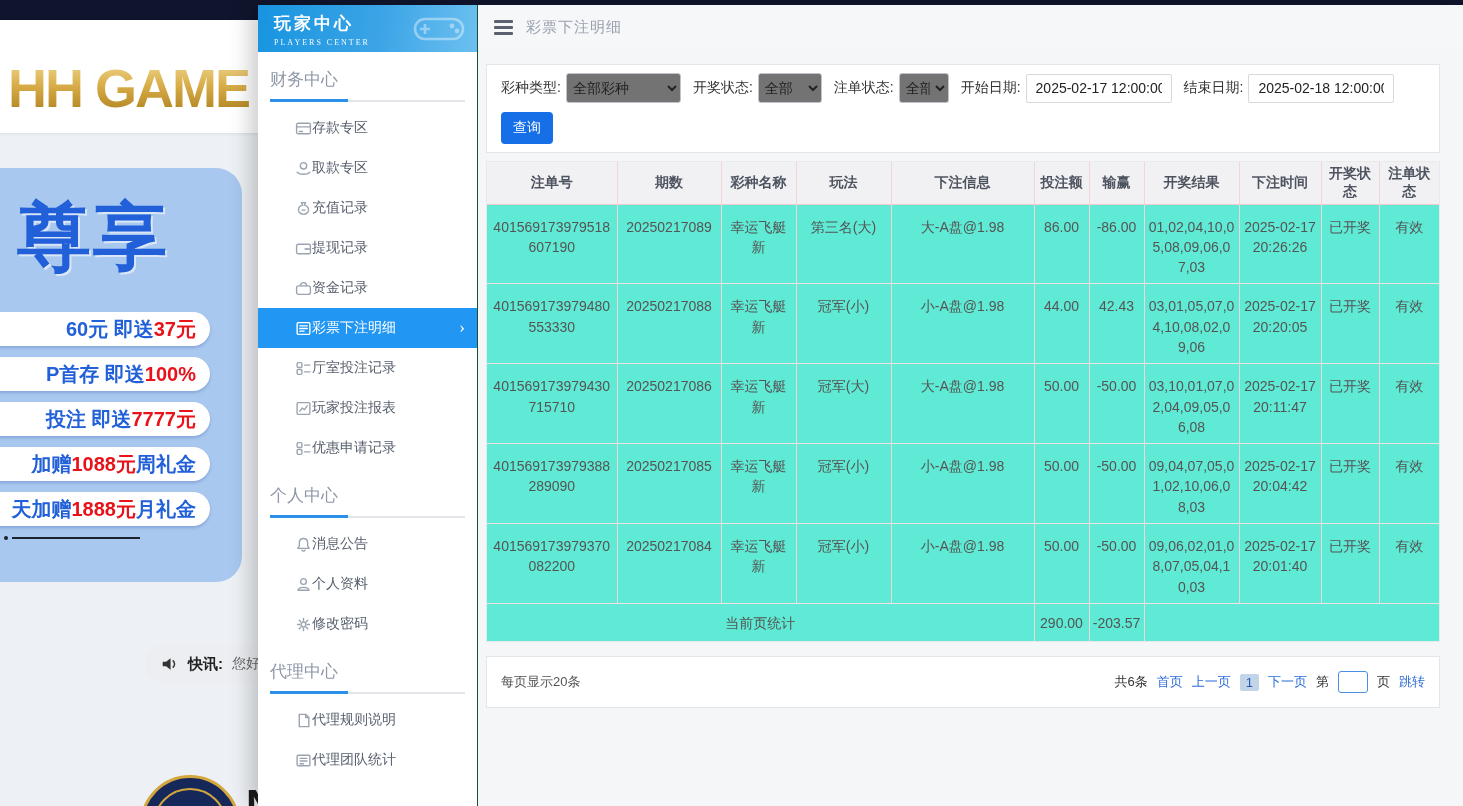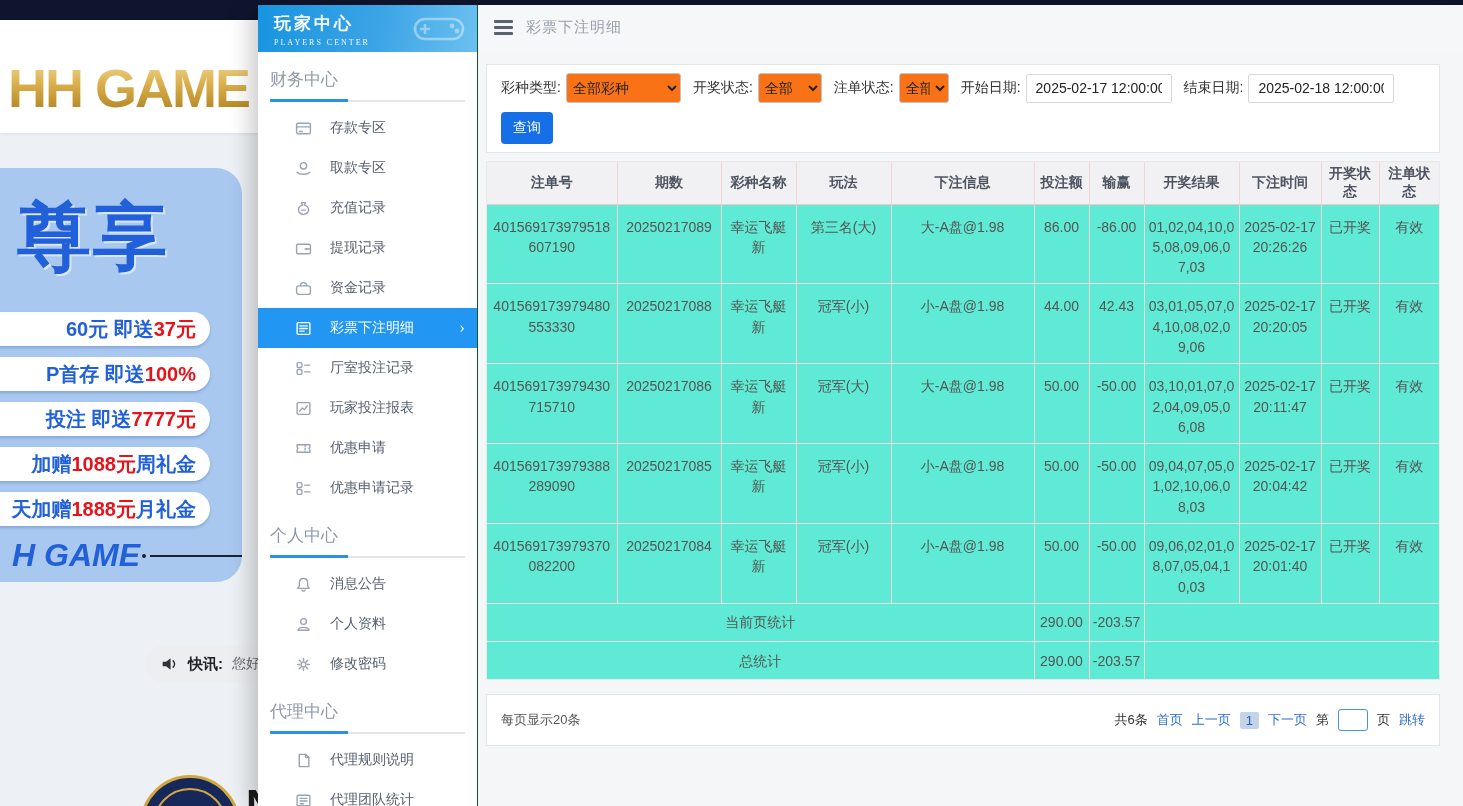--- a/index.html
+++ b/index.html
@@ -76,21 +76,21 @@
     background:linear-gradient(100deg,#1794e0 0%,#3ba4e6 55%,#6cc0f0 100%);
   }
   .sb-title { font-size:17px; font-weight:bold; letter-spacing:3px; }
   .sb-sub { font-size:8px; letter-spacing:2px; margin-top:3px; opacity:.95; }
   .sb-gamepad { position:absolute; right:10px; top:6px; opacity:.4; }
   .sb-section-title { margin:16px 12px 0; color:#8e97a7; font-size:17px; padding-bottom:9px; }
   .sb-underline { margin:0 12px; height:2px; background:#e3e6ea; position:relative; }
   .sb-underline::before { content:""; position:absolute; left:0; top:-1px; height:3px; width:78px; background:#2b90ea; }
   .sb-items { margin-top:6px; }
   .sb-item {
-    height:40px; display:flex; align-items:center; gap:18px;
+    height:40px; display:flex; align-items:center; 
     padding:0 12px 0 37px; color:#57606e; font-size:14px; cursor:pointer; white-space:nowrap;
   }
   .sb-item .mi { width:17px; height:17px; color:#9aa3b0; flex:none; display:flex; }
   .sb-item.active { background:#2196f3; color:#fff; }
   .sb-item.active .mi { color:#fff; }
   .sb-item .chev { margin-left:auto; font-size:17px; color:#fff; }
 
   
   .main { flex:1; background:#f4f6f8; overflow:hidden; }
   .main-header { height:45px; display:flex; align-items:center; gap:13px; padding-left:16px; background:#f6f7f9; }
@@ -98,21 +98,21 @@
   .hamburger div { height:3px; background:#5a6270; border-radius:1px; }
   .page-title { font-size:15px; color:#99a1ad; letter-spacing:1px; }
 
   .filter-panel {
     margin:14px 23px 8px 8px; background:#fff; border:1px solid #e2e5e9;
     padding:8px 14px;
   }
   .filter-row { display:flex; align-items:center; flex-wrap:nowrap; }
   .f-label { font-size:14px; color:#333; margin-right:5px; white-space:nowrap; }
   .f-group { display:flex; align-items:center; margin-right:12px; }
-  select.f-select { height:30px; border:1px solid #bfc4cc; border-radius:3px; background:#f97316; font-size:14px; color:#222; padding:0 2px; font-family:inherit; }
+  select.f-select { height:30px; border:1px solid #bfc4cc; border-radius:3px; background:#737373; font-size:14px; color:#222; padding:0 2px; font-family:inherit; }
   .sel-lottery { width:115px; }
   .sel-draw { width:64px; }
   .sel-bet { width:50px; }
   input.f-date { width:146px; height:29px; border:1px solid #d6d9de; border-radius:2px; font-size:14px; color:#222; padding:0 9px; font-family:inherit; }
   .query-btn {
     margin-top:9px; width:52px; height:32px; background:#176fe8; color:#fff;
     border:none; border-radius:4px; font-size:14px; cursor:pointer; font-family:inherit;
   }
 
   .table-panel { margin:0 23px 0 8px; background:#5eead4; border:1px solid #e9e9e9; }
@@ -168,21 +168,20 @@
         <span class="seg-red">1088元</span>
         <span class="seg-blue">周礼金</span>
       </div>
       <div class="pill">
         <span class="seg-blue">天加赠</span>
         <span class="seg-red">1888元</span>
         <span class="seg-blue">月礼金</span>
       </div>
     </div>
   <div class="promo-footer">
-    <span>H GAME</span>
     <span class="line"></span>
   </div>
 </div>
 
 <div class="news-bar">
   <span class="mi" style="width:18px;color:#333;display:flex;">
       <svg width="18" height="16" viewBox="0 0 16 14" fill="currentColor">
         <path d="M1.5 5v4h3l4 3.2V1.8L4.5 5Z"></path>
         <path d="M10.8 4.2a3.8 3.8 0 0 1 0 5.6" fill="none" stroke="currentColor" stroke-width="1.3" stroke-linecap="round"></path>
       </svg>
@@ -284,29 +283,20 @@
             <span>厅室投注记录</span>
           </div>
           <div class="sb-item">
             <span class="mi">
               <svg width="17" height="17" viewBox="0 0 16 16" fill="none" stroke="currentColor" stroke-width="1.3" stroke-linecap="round" stroke-linejoin="round">
                 <rect x="2" y="2.5" width="12" height="11" rx="1"></rect>
                 <path d="M4.5 10.5l2.4-3 2 1.6 2.6-3.6"></path>
               </svg>
             </span>
             <span>玩家投注报表</span>
-          </div>
-          <div class="sb-item">
-            <span class="mi">
-              <svg width="17" height="17" viewBox="0 0 16 16" fill="none" stroke="currentColor" stroke-width="1.3" stroke-linecap="round" stroke-linejoin="round">
-                <path d="M2 4.5h12v2.2a1.6 1.6 0 0 0 0 2.6v2.2H2V9.3a1.6 1.6 0 0 0 0-2.6Z"></path>
-                <path d="M9.5 4.5v7" stroke-dasharray="1.6 1.6"></path>
-              </svg>
-            </span>
-            <span>优惠申请</span>
           </div>
           <div class="sb-item">
             <span class="mi">
               <svg width="17" height="17" viewBox="0 0 16 16" fill="none" stroke="currentColor" stroke-width="1.3" stroke-linecap="round" stroke-linejoin="round">
                 <rect x="2" y="2.5" width="4.5" height="4.5" rx="1"></rect>
                 <path d="M9 4.8h5"></path>
                 <rect x="2" y="9" width="4.5" height="4.5" rx="1"></rect>
                 <path d="M9 11.2h5"></path>
               </svg>
             </span>
@@ -508,26 +498,20 @@
               <td>2025-02-17 20:01:40</td>
               <td>已开奖</td>
               <td>有效</td>
             </tr>
             <tr class="summary">
               <td colspan="5">当前页统计</td>
               <td>290.00</td>
               <td>-203.57</td>
               <td colspan="4"></td>
             </tr>
-            <tr class="summary">
-              <td colspan="5">总统计</td>
-              <td>290.00</td>
-              <td>-203.57</td>
-              <td colspan="4"></td>
-            </tr>
           </tbody>
         </table>
     </div>
 
     <div class="pagination-panel">
       <span>每页显示20条</span>
       <div class="pg-right">
         <span>共6条</span>
         <a class="pg-link">首页</a>
         <a class="pg-link">上一页</a>

